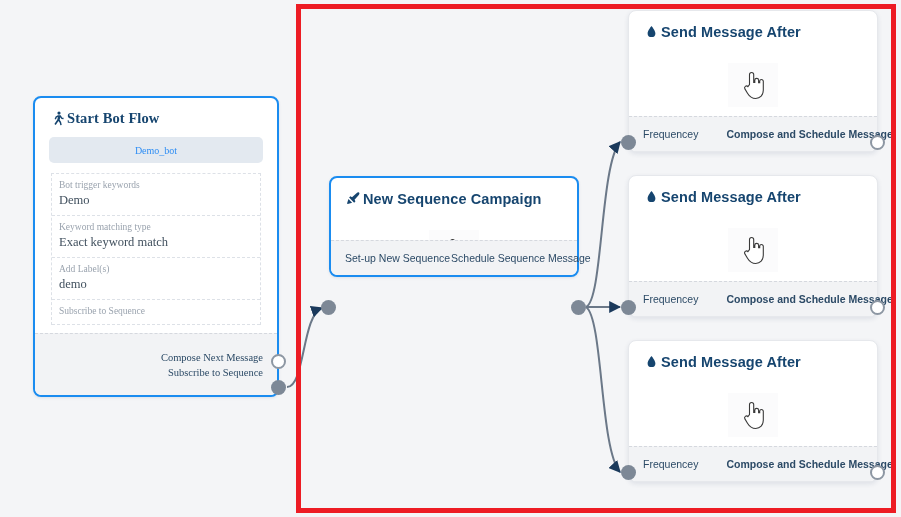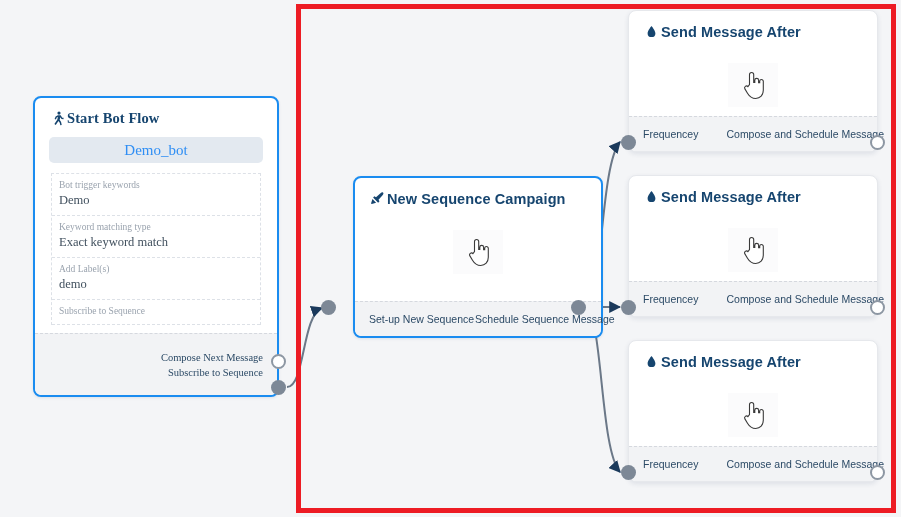--- a/index.html
+++ b/index.html
@@ -117,21 +117,21 @@
   }
   .bot-pill {
     margin: 4px 14px 10px 14px;
     background: #e3e9f0;
     border-radius: 5px;
     height: 26px;
     display: flex;
     align-items: center;
     justify-content: center;
     color: #2f8ef4;
-    font-size: 15px;
+    font-size: 10px;
   }
   .field-list {
     margin: 0 16px;
     border: 1px dashed #dde1e7;
     border-bottom: none;
   }
   .field {
     border-bottom: 1px dashed #dde1e7;
     padding: 5px 7px 6px 7px;
   }
@@ -149,22 +149,21 @@
     height: 61px;
   }
   #start-foot .foot-right {
     gap: 4px;
   }
   
   #sequence-node {
     left: 329px;
     top: 176px;
     width: 250px;
-    height: 162px;
-    margin-left: 24px;
+    height: 101px;
   }
   #sequence-foot {
     height: 34px;
     padding-left: 14px;
     gap: 1px;
   }
   
   .msg-node {
     left: 628px;
     width: 250px;
@@ -173,20 +172,21 @@
   #msg-node-1 { top: 10px; }
   #msg-node-2 { top: 175px; }
   #msg-node-3 { top: 340px; }
   .msg-foot {
     height: 34px;
     padding-left: 14px;
     gap: 28px;
   }
   .msg-foot .foot-label.right {
     margin-right: 4px;
+    font-weight: bold;
   }
   
   .cursor-box {
     position: absolute;
     left: 50%;
     transform: translateX(-50%);
     top: 52px;
     width: 50px;
     height: 44px;
     background: #fbfbfc;

